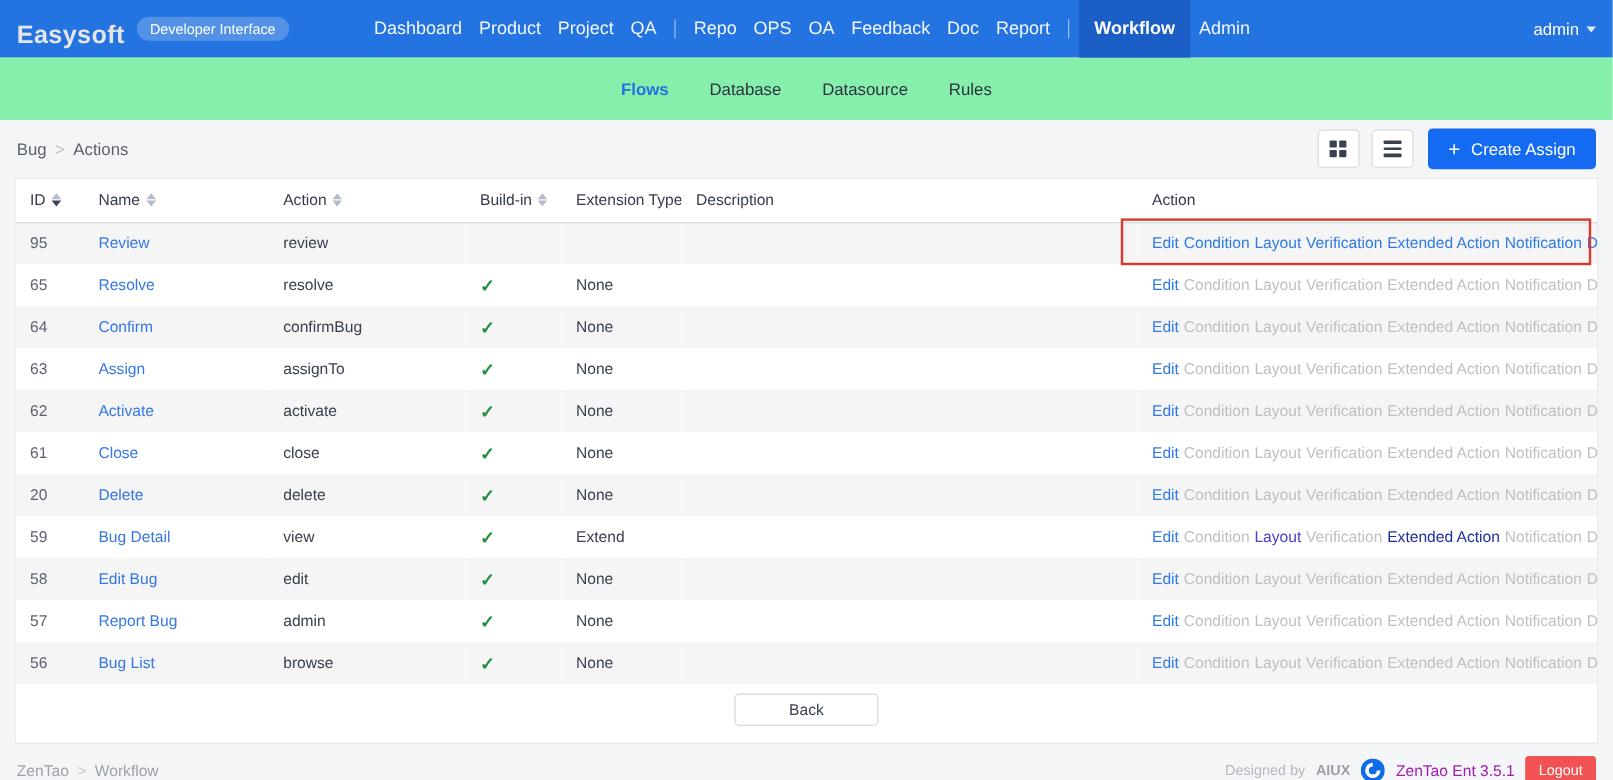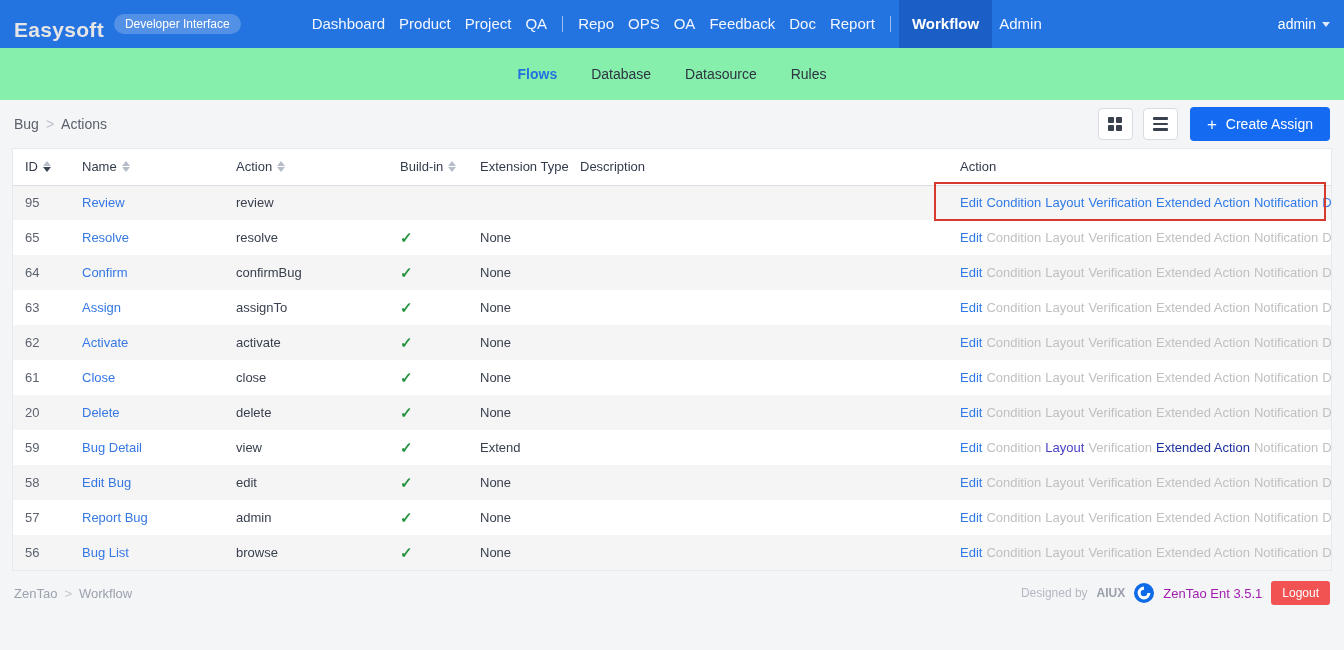--- a/index.html
+++ b/index.html
@@ -305,20 +305,23 @@
           <td class="id-cell">56</td>
           <td><a class="name-link">Bug List</a></td>
           <td>browse</td>
           <td><span class="check-glyph">✓</span></td>
           <td>None</td>
           <td></td>
           <td class="row-links"><a class="lk-on">Edit</a><a class="lk-off">Condition</a><a class="lk-off">Layout</a><a class="lk-off">Verification</a><a class="lk-off">Extended Action</a><a class="lk-off">Notification</a><a class="lk-off">Delete</a></td>
         </tr>
       </tbody>
   </table>
+  <div class="back-wrap">
+    <button class="back-btn">Back</button>
+  </div>
 </main>
 
 <footer class="footer">
   <div class="footer-left">
     <span>ZenTao</span>
     <span class="sep">&gt;</span>
     <span>Workflow</span>
   </div>
   <div class="footer-right">
     <span class="designed">Designed by</span>

